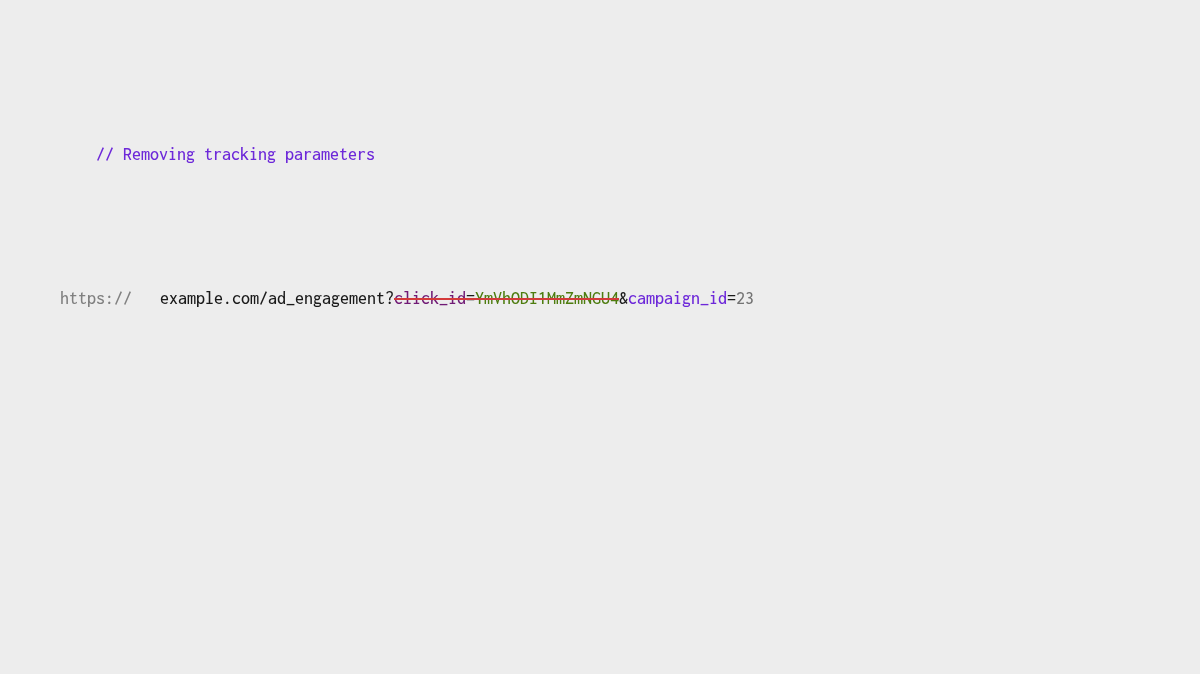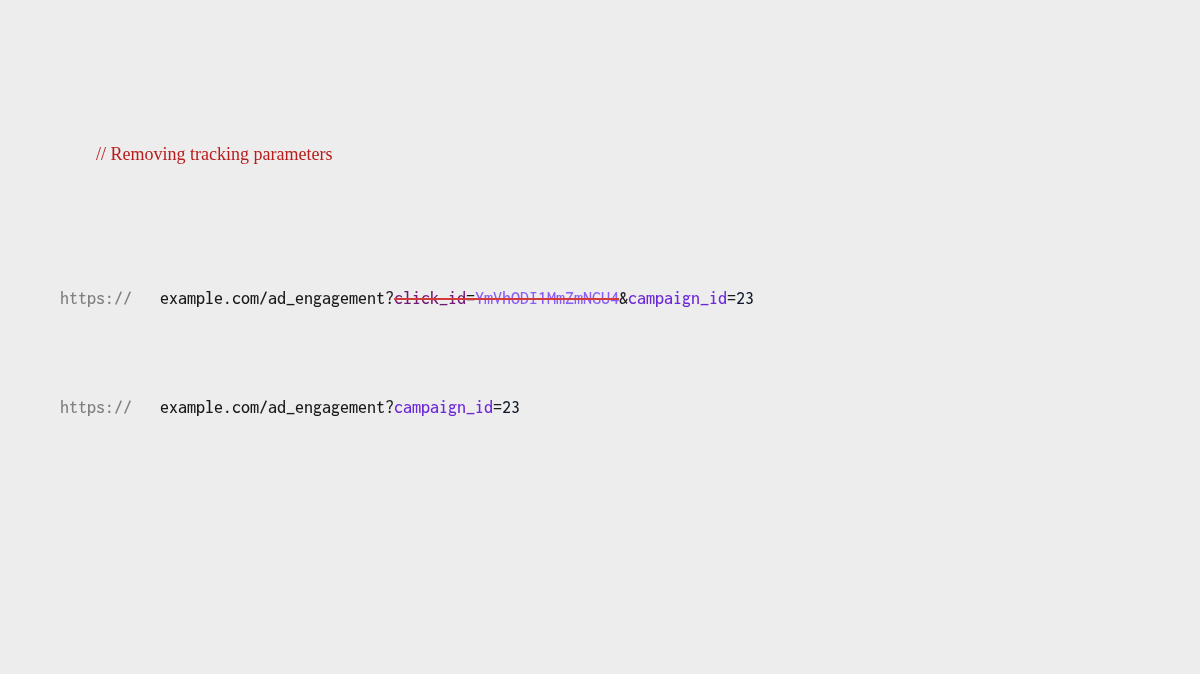--- a/index.html
+++ b/index.html
@@ -14,22 +14,21 @@
       font-family: 'SF Mono', 'Monaco', 'Inconsolata', 'Consolas', 'Courier New', monospace;
       font-size: 18px;
       font-weight: 500;
       padding: 60px 60px;
       line-height: 1.5;
     }
     .code-block {
       white-space: pre;
     }
     .comment {
-      color: #b91c1c;
-      font-family: Liberation Serif, serif;
+      color: #6d28d9;
     }
     .line {
       margin-bottom: 28px;
     }
     .line:first-child {
       margin-bottom: 36px;
     }
     .protocol {
       color: #808080;
       text-align: center;
@@ -43,38 +42,37 @@
       text-decoration: line-through;
       text-decoration-thickness: 2px;
     }
     .struck-param {
       color: #701a75;
     }
     .struck-eq {
       color: #1a1a1a;
     }
     .struck-val {
-      color: #8b5cf6;
+      color: #4d7c0f;
     }
     .amp {
       color: #1a1a1a;
     }
     .param {
       color: #6d28d9;
     }
     .eq {
       color: #1a1a1a;
     }
     .val {
-      color: #0f172a;
+      color: #737373;
       text-align: right;
     }
   </style>
 </head>
 <body>
 
 <div class="code-block">
   <div class="line">
     <span class="comment">// Removing tracking parameters</span>
   </div>
   <div class="line"><span class="protocol">https://</span><span class="domain-path">example.com/ad_engagement?</span><span class="struck"><span class="struck-param">click_id</span><span class="struck-eq">=</span><span class="struck-val">YmVhODI1MmZmNGU4</span></span><span class="amp">&amp;</span><span class="param">campaign_id</span><span class="eq">=</span><span class="val">23</span></div>
-  <div class="line"><span class="protocol">https://</span><span class="domain-path">example.com/ad_engagement?</span><span class="param">campaign_id</span><span class="eq">=</span><span class="val">23</span></div>
 </div>
 
 </body></html>

